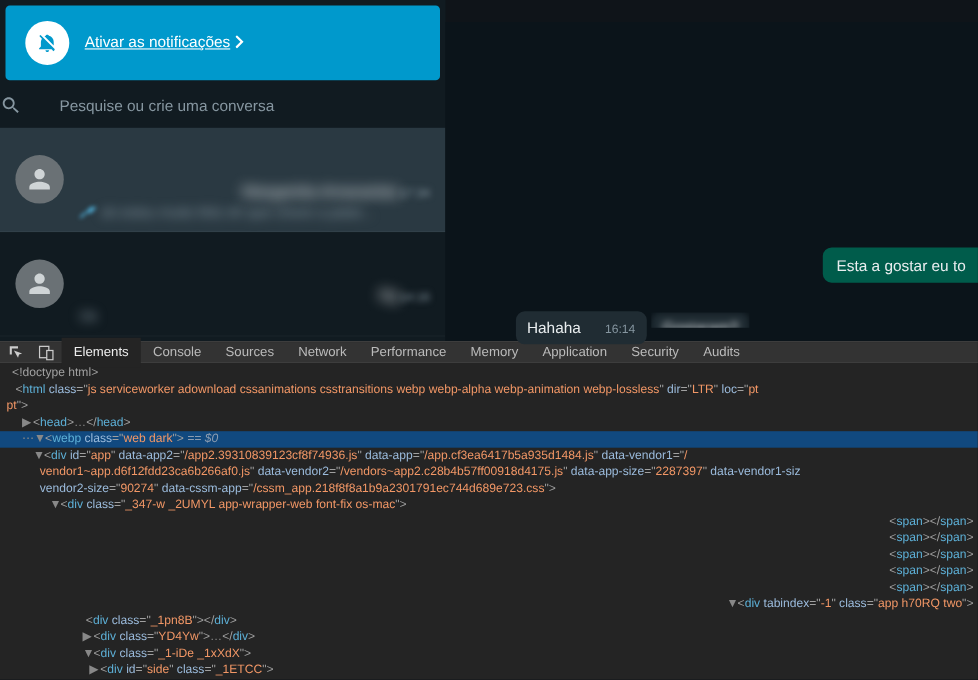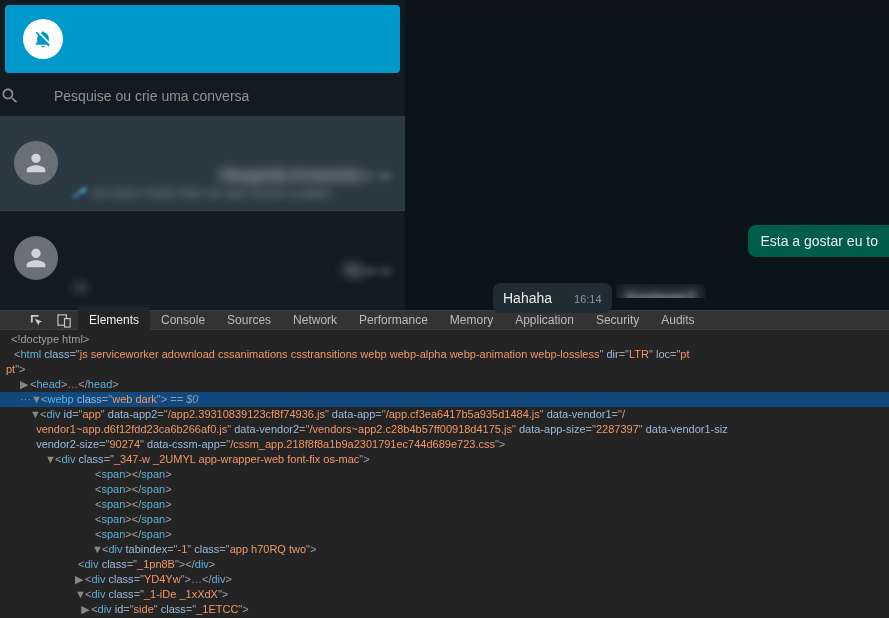--- a/index.html
+++ b/index.html
@@ -27,63 +27,69 @@
 .chat-meta { flex: 1; min-width: 0; }
 .chat-name-row { display: flex; justify-content: flex-end; align-items: baseline; margin-top: 40px; }
 .chat-name { font-size: 15px; color: #e9edef; filter: blur(6px); }
 .chat-time { font-size: 11px; color: #8696a0; filter: blur(3px); }
 .chat-preview { display: flex; align-items: center; gap: 4px; margin-top: 2px; }
 .chat-preview-text { font-size: 13px; color: #8696a0; filter: blur(5px); white-space: nowrap; overflow: hidden; }
 .dblcheck { flex-shrink: 0; filter: blur(2px); }
 
 .right-pane { flex: 1; background: #0b141a; position: relative; margin-top: 20px; }
 .msg-out { position: absolute; top: 205px; right: -1px; background: #005c4b; color: #e9edef; padding: 8px 12px; border-radius: 8px 0 0 8px; font-size: 14px; }
-.msg-in-wrap { position: absolute; top: 260px; left: 88px; }
+.msg-in-wrap { position: absolute; top: 260px; left: 64px; }
 .msg-in { background: #202c33; color: #e9edef; padding: 7px 10px; border-radius: 8px; font-size: 14px; display: inline-flex; align-items: baseline; gap: 22px; }
 .msg-in-time { font-size: 11px; color: #8696a0; }
 .msg-in2 { background: #202c33; color: #e9edef; padding: 6px 10px; border-radius: 8px; font-size: 14px; display: inline-block; margin-top: 4px; filter: blur(3px); clip-path: inset(0 0 50% 0);}
 
 
 .devtools { height: 308px; background: #242424; border-top: 1px solid #3d3d3d; font-family: Menlo, Consolas, monospace; font-size: 11px; }
-.dt-tabs { background: #333333; display: flex; align-items: center; height: 19px; border-bottom: 1px solid #3d3d3d; padding-left: 22px; }
+.dt-tabs { background: #333333; display: flex; align-items: center; height: 19px; border-bottom: 1px solid #3d3d3d; }
 .dt-icon-btn { width: 28px; height: 26px; display: flex; align-items: center; justify-content: center; cursor: pointer; }
 .dt-icon-btn svg { fill: #ccc; }
 .dt-tab { padding: 0 11px; height: 27px; display: flex; align-items: center; color: #bbb; cursor: pointer; font-family: -apple-system, sans-serif; font-size: 12px; }
 .dt-tab.active { background: #242424; color: #eee; }
 
 .dt-dom { padding: 2px 0; color: #ccc; line-height: 15px; overflow: hidden; }
 .dt-line { white-space: pre; padding: 0 4px 0 0; }
 .dt-line.hl { background: #11497f; }
 .punct { color: #a0a0a0; }
 .tag { color: #5db0d7; }
 .attrn { color: #9bbbdc; }
 .attrv { color: #f29766; }
 .toggle { color: #888; display: inline-block; width: 10px; cursor: pointer; }
 .dim { color: #888; }
 .sel { color: #8c9cb0; font-style: italic; }
 .i0 { padding-left: 11px; }
 .i1 { padding-left: 20px; }
 .i2 { padding-left: 30px; }
 .i3 { padding-left: 45px; }
-.i4 { padding-left: 92px; }
+.i4 { padding-left: 30px; text-align: right; }
 .i5 { padding-left: 75px; }
 .iE { padding-left: 6px; }
 </style>
 </head>
 <body>
 
 <div class="app-top">
   <div class="left-pane">
     <div class="notify-banner">
       <div class="notify-icon-circle">
         <svg width="20" height="20" viewBox="0 0 24 24">
             <path d="M20 18.7L4.6 3.3 3.3 4.6l2.8 2.8C5.4 8.6 5 10 5 11v5l-2 2v1h13.7l2 2 1.3-1.3zM12 22c1.1 0 2-.9 2-2h-4c0 1.1.9 2 2 2zM19 16V11c0-3.3-2.1-6-5.2-6.7C13.6 3.6 12.9 3 12 3s-1.6.6-1.8 1.3c-.4.1-.8.2-1.2.4L19 14.9V16z"></path>
           </svg>
       </div>
       <div>
+        <a class="notify-text-link">
+          <span>Ativar as notificações</span>
+          <svg width="8" height="12" viewBox="0 0 8 12">
+              <path fill="#fff" d="M0 10.6L4.6 6 0 1.4 1.4 0l6 6-6 6z"></path>
+            </svg>
+        </a>
       </div>
     </div>
 
     <div class="search-row">
       <svg width="20" height="20" viewBox="0 0 24 24">
           <path d="M15.5 14h-.8l-.3-.3c1-1.2 1.6-2.7 1.6-4.4C16 5.9 13.1 3 9.5 3S3 5.9 3 9.5 5.9 16 9.5 16c1.6 0 3.1-.6 4.4-1.6l.3.3v.8L19 20l1.5-1.5L15.5 14zM9.5 14C7 14 5 12 5 9.5S7 5 9.5 5 14 7 14 9.5 12 14 9.5 14z"></path>
         </svg>
       <input class="search-input" placeholder="Pesquise ou crie uma conversa" style="">
     </div>
 

